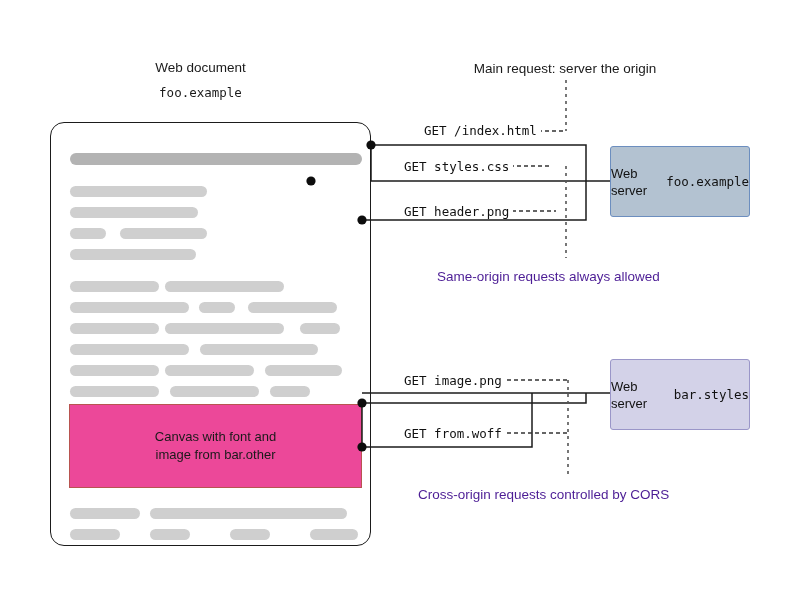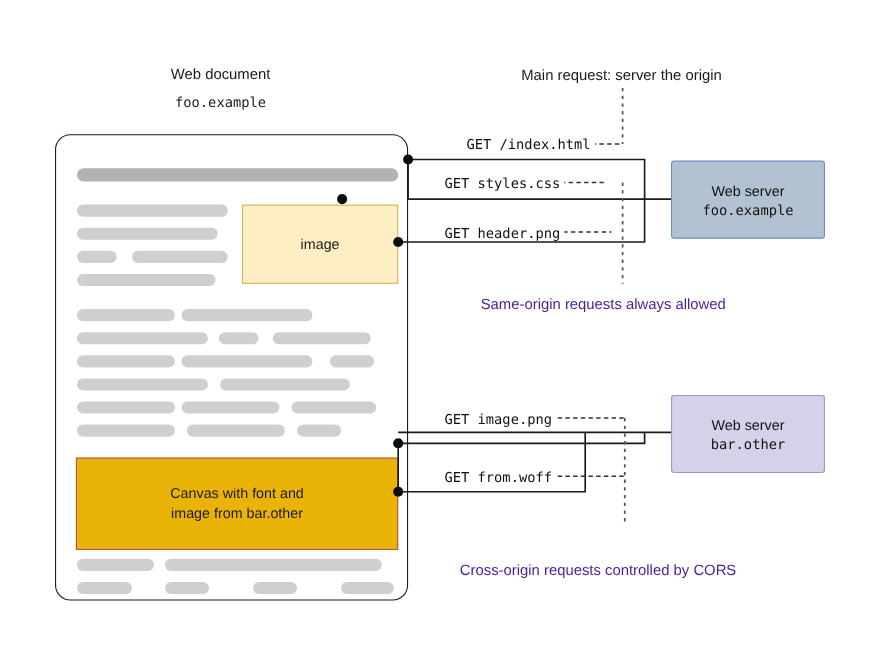--- a/index.html
+++ b/index.html
@@ -74,37 +74,37 @@
   #image-box {
     left: 220px; top: 186px;
     width: 142px; height: 72px;
     background: #fdeec4;
     border: 1.2px solid #d6b656;
     display: flex; align-items: center; justify-content: center;
   }
   #canvas-box {
     left: 69px; top: 404px;
     width: 293px; height: 84px;
-    background: #eab308;
+    background: #ec4899;
     border: 1.2px solid #b85450;
-    display: flex; align-items: center; justify-content: center; margin-top: 12px;
+    display: flex; align-items: center; justify-content: center;
   }
   .box-text {
     font-family: "Liberation Sans", sans-serif;
     font-size: 13px;
     color: #1a1a1a;
     text-align: center;
     line-height: 18px;
   }
 
   
   .server {
     width: 140px; height: 71px;
     border-radius: 3px;
-    display: flex; flex-direction: column;
+    display: flex; flex-direction: row;
     align-items: center; justify-content: center;
     line-height: 17px;
   }
   #server-foo {
     left: 610px; top: 146px;
     background: #b3c2d1;
     border: 1.2px solid #6c8ebf;
   }
   #server-bar {
     left: 610px; top: 359px;
@@ -159,23 +159,20 @@
       <div class="bar" style="left: 170px; top: 386px; width: 89px; background: rgb(207, 207, 207);"></div>
       <div class="bar" style="left: 270px; top: 386px; width: 40px; background: rgb(207, 207, 207);"></div>
       <div class="bar" style="left: 70px; top: 508px; width: 70px; background: rgb(207, 207, 207);"></div>
       <div class="bar" style="left: 150px; top: 508px; width: 197px; background: rgb(207, 207, 207);"></div>
       <div class="bar" style="left: 70px; top: 529px; width: 50px; background: rgb(207, 207, 207);"></div>
       <div class="bar" style="left: 150px; top: 529px; width: 40px; background: rgb(207, 207, 207);"></div>
       <div class="bar" style="left: 230px; top: 529px; width: 40px; background: rgb(207, 207, 207);"></div>
       <div class="bar" style="left: 310px; top: 529px; width: 48px; background: rgb(207, 207, 207);"></div>
     </div>
 
-  <div class="abs" id="image-box">
-    <span class="box-text">image</span>
-  </div>
 
   <div class="abs" id="canvas-box">
     <span class="box-text">
       <span>Canvas with font and</span><br>
       <span>image from bar.other</span>
     </span>
   </div>
 
   <svg id="wires" class="abs">
     <g stroke="#1b1b1b" stroke-width="1.5" fill="none">
@@ -223,25 +220,25 @@
   </svg>
 
   <div class="abs req-label" style="left:400px; top:123px;margin-left:20px;">GET /index.html</div>
   <div class="abs req-label" style="left:400px; top:159px;">GET styles.css</div>
   <div class="abs req-label" style="left:400px; top:204px;">GET header.png</div>
 
   <div class="abs req-label" style="left:400px; top:373px;">GET image.png</div>
   <div class="abs req-label" style="left:400px; top:426px;">GET from.woff</div>
 
   <div class="abs caption" style="left:437px; top:269px;">Same-origin requests always allowed</div>
-  <div class="abs caption" style="left:418px; top:511px;">Cross-origin requests controlled by CORS</div>
+  <div class="abs caption" style="left:418px; top:487px;">Cross-origin requests controlled by CORS</div>
 
   <div class="abs server" id="server-foo">
     <span class="l1">Web server</span>
     <span class="l2">foo.example</span>
   </div>
 
   <div class="abs server" id="server-bar">
     <span class="l1">Web server</span>
-    <span class="l2">bar.other</span>
+    <span class="l2">bar.styles</span>
   </div>
 
 </div>
 
 </body></html>

